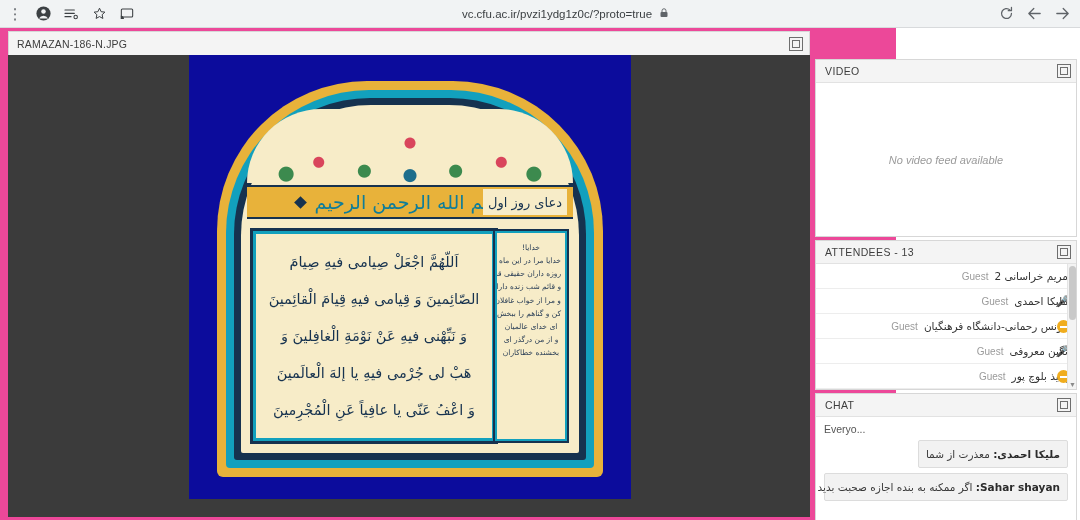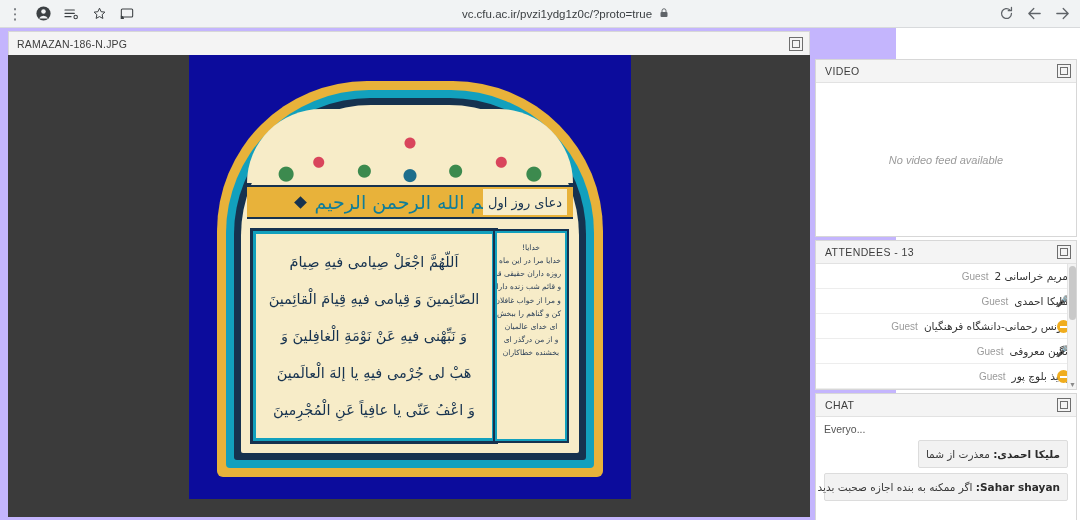--- a/index.html
+++ b/index.html
@@ -32,21 +32,21 @@
     margin-left: auto; display: flex; align-items: center; gap: 6px;
     padding-right: 2px;
   }
   .url-text {
     font-size: 11.5px; color: #3c4043; white-space: nowrap;
     font-family: "Liberation Sans", sans-serif;
   }
   .lock { color: #5f6368; }
 
   
-  .body { position: absolute; top: 28px; left: 0; width: 896px; height: 492px; background: #c4b5fd; }
+  .body { position: absolute; top: 28px; left: 0; width: 896px; height: 492px; background: #ec4899; }
 
   
   .presentation {
     position: absolute; left: 8px; top: 3px; width: 802px; height: 486px;
     background: #3b3b3b;
     display: flex; flex-direction: column;
   }
   .pres-header {
     height: 24px; background: #f4f4f4; border: 1px solid #d7d7d7; border-bottom: none;
     display: flex; align-items: center; justify-content: space-between;

